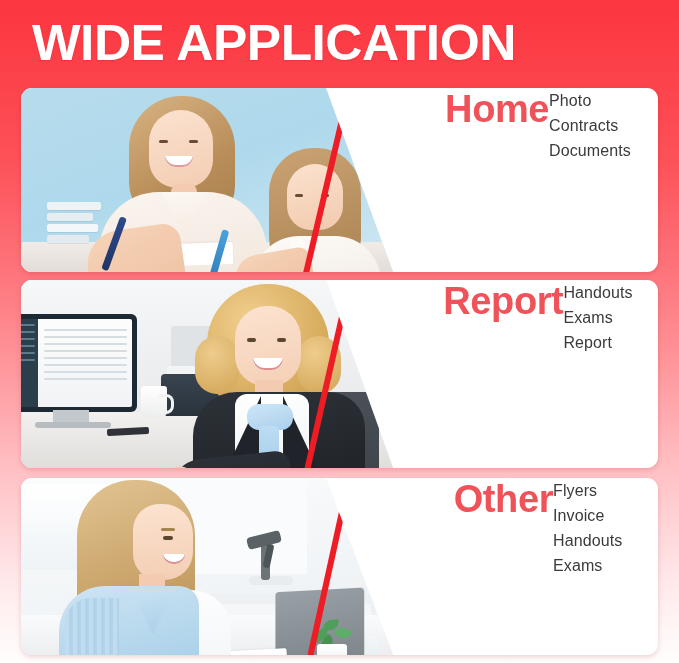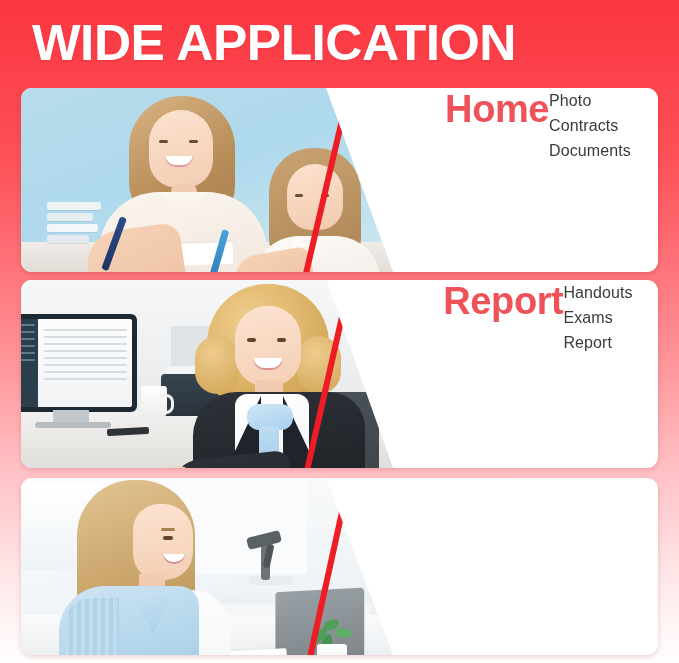--- a/index.html
+++ b/index.html
@@ -497,15 +497,24 @@
         <div class="sr-neck"></div>
         <div class="sr-coat"></div>
         <div class="sr-cardigan"></div>
         <div class="sr-cardigan-rib"></div>
         <div class="sr-collar"></div>
 
       </div>
       <div class="diag-stripe"></div>
     </div>
 
+    <div class="panel">
+      <div class="panel-heading">Other</div>
+      <ul class="panel-list">
+        <li>Flyers</li>
+        <li>Invoice</li>
+        <li>Handouts</li>
+        <li>Exams</li>
+      </ul>
+    </div>
   </div>
 
 </div>
 
 </body></html>

